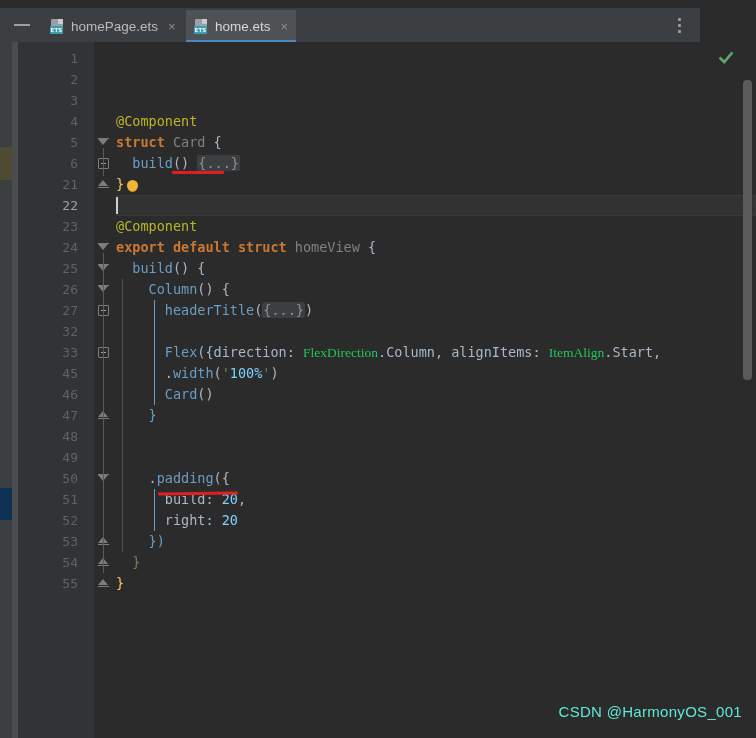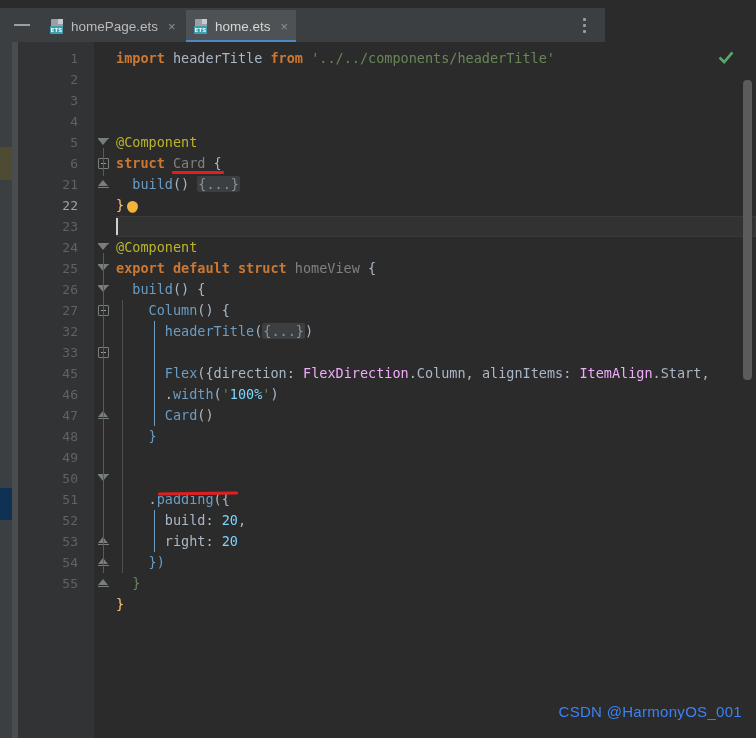--- a/index.html
+++ b/index.html
@@ -17,21 +17,21 @@
     background:#3c3f41;overflow:hidden;
   }
   .menubar-strip .mb-text{
     position:absolute;left:4px;top:-6px;
     font-family:"Liberation Sans",sans-serif;
     font-size:11px;color:#b5b8b9;white-space:nowrap;
   }
 
   
   .tabbar{
-    position:absolute;left:0;top:8px;width:605px;height:34px;
+    position:absolute;left:0;top:8px;width:700px;height:34px;
     background:#3c3f41;
   }
   .collapse-btn{
     position:absolute;left:12px;top:9px;width:20px;height:16px;
     cursor:pointer;
   }
   .collapse-btn .bar{
     position:absolute;left:2px;top:7px;width:16px;height:2px;background:#9aa0a6;
   }
   .tab{
@@ -156,21 +156,21 @@
   
   .kw{color:#cc7832;font-weight:bold;}
   .deco{color:#bbb529;}
   .fn{color:#6a9dc4;}
   .meth{color:#6a9dc4;}
   .str{color:#6a8759;}
   .num{color:#7dd3fc;}
   .prop{color:#a9b7c6;}
   .punc{color:#a9b7c6;}
   .ident{color:#a9b7c6;}
-  .cls{color:#f0abfc;}
+  .cls{color:#22c55e;font-family:Liberation Serif, serif;}
   .dim{color:#808080;}
   .folded{
     background:#3c3f41;color:#8d8f91;border-radius:2px;padding:0 1px;
   }
   .ylw{color:#ffc66d;}
   .purple{color:#7dd3fc;}
 
   
   .caret{
     position:absolute;left:0px;top:2px;width:2px;height:17px;background:#d0d0d0;
@@ -191,21 +191,21 @@
   }
   
   .vscroll{
     position:absolute;right:4px;top:38px;width:9px;height:300px;
     background:#595b5d;border-radius:4px;cursor:pointer;
   }
   
   .watermark{
     position:absolute;right:14px;bottom:18px;
     font-family:"Liberation Sans",sans-serif;
-    font-size:15px;color:#3b82f6;letter-spacing:0.3px;
+    font-size:15px;color:#5eead4;letter-spacing:0.3px;
   }
 </style>
 </head>
 <body>
 
 <div id="app">
 
 
   <div class="tabbar">
 
@@ -361,21 +361,20 @@
             <span class="tri"></span>
             <span class="stem"></span>
           </div>
         </div>
         <div class="fold-line" style="top: 100px; height: 28px;"></div>
         <div class="fold-line" style="top: 205px; height: 320px;"></div>
       </div>
 
     <div class="code" id="code">
 
-      <div class="cline"><span class="kw">import</span> <span class="ident">headerTitle</span> <span class="kw">from</span> <span class="str">'../../components/headerTitle'</span></div>
       <div class="cline"> </div>
       <div class="cline"> </div>
       <div class="cline"> </div>
       <div class="cline"><span class="deco">@Component</span></div>
       <div class="cline"><span class="kw">struct</span> <span class="dim">Card</span> <span class="punc">{</span></div>
       <div class="cline">  <span class="fn">build</span><span class="punc">()</span> <span class="folded">{...}</span></div>
       <div class="cline"><span class="ylw">}</span><span class="bulb"></span></div>
       <div class="cline current"><span class="caret"></span> </div>
       <div class="cline"><span class="deco">@Component</span></div>
       <div class="cline"><span class="kw">export default struct</span> <span class="dim">homeView</span> <span class="punc">{</span></div>

